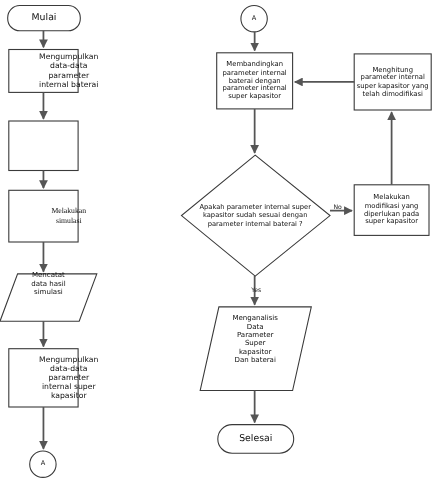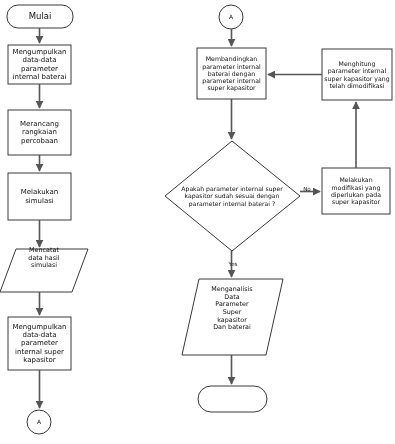--- a/index.html
+++ b/index.html
@@ -42,20 +42,21 @@
     color: #111111;
     line-height: 1.18;
     pointer-events: none;
     white-space: pre-line;
   }
   .lbl-term {
     font-size: 8.5px;
   }
   .lbl-proc {
     font-size: 7px;
+    margin-left: 23px;
   }
   .lbl-proc-r {
     font-size: 6.2px;
   }
   .lbl-io {
     font-size: 6.4px;
   }
   .lbl-dec {
     font-size: 6.1px;
   }
@@ -129,25 +130,22 @@
     <line class="conn" x1="231.5" y1="355" x2="231.5" y2="384" marker-end="url(#arrowFill)"></line>
   </svg>
 
   <div class="lbl lbl-term center-v" style="left:7px; top:5px; width:66px; height:23px;">Mulai</div>
 
   <div class="lbl lbl-proc center-v" style="left:8px; top:45px; width:63px; height:39px;">Mengumpulkan
 data-data
 parameter
 internal baterai</div>
 
-  <div class="lbl lbl-proc center-v" style="left:8px; top:110px; width:63px; height:45px;">Merancang
-rangkaian
-percobaan</div>
 
-  <div class="lbl lbl-proc center-v" style="left:8px; top:173px; width:63px; height:47px;">Melakukan
+  <div class="lbl lbl-proc center-v" style="left:8px; top:173px; width:63px; height:47px;font-family:Liberation Serif, serif;">Melakukan
 simulasi</div>
 
   <div class="lbl lbl-io center-v" style="left:13px; top:238px; width:62px; height:41px;">Mencatat
 data hasil
 simulasi</div>
 
   <div class="lbl lbl-proc center-v" style="left:8px; top:317px; width:63px; height:53px;">Mengumpulkan
 data-data
 parameter
 internal super
@@ -177,18 +175,19 @@
 diperlukan pada
 super kapasitor</div>
 
   <div class="lbl lbl-io center-v" style="left:196px; top:281px; width:72px; height:56px;">Menganalisis
 Data
 Parameter
 Super
 kapasitor
 Dan baterai</div>
 
+  <div class="lbl lbl-term center-v" style="left:198px; top:386px; width:69px; height:26px;">Selesai</div>
 
   <div class="lbl lbl-edge" style="left:296px; top:186px; width:22px;">No</div>
 
   <div class="lbl lbl-edge" style="left:222px; top:261px; width:22px;">Yes</div>
 
 </div>
 
 </body></html>

